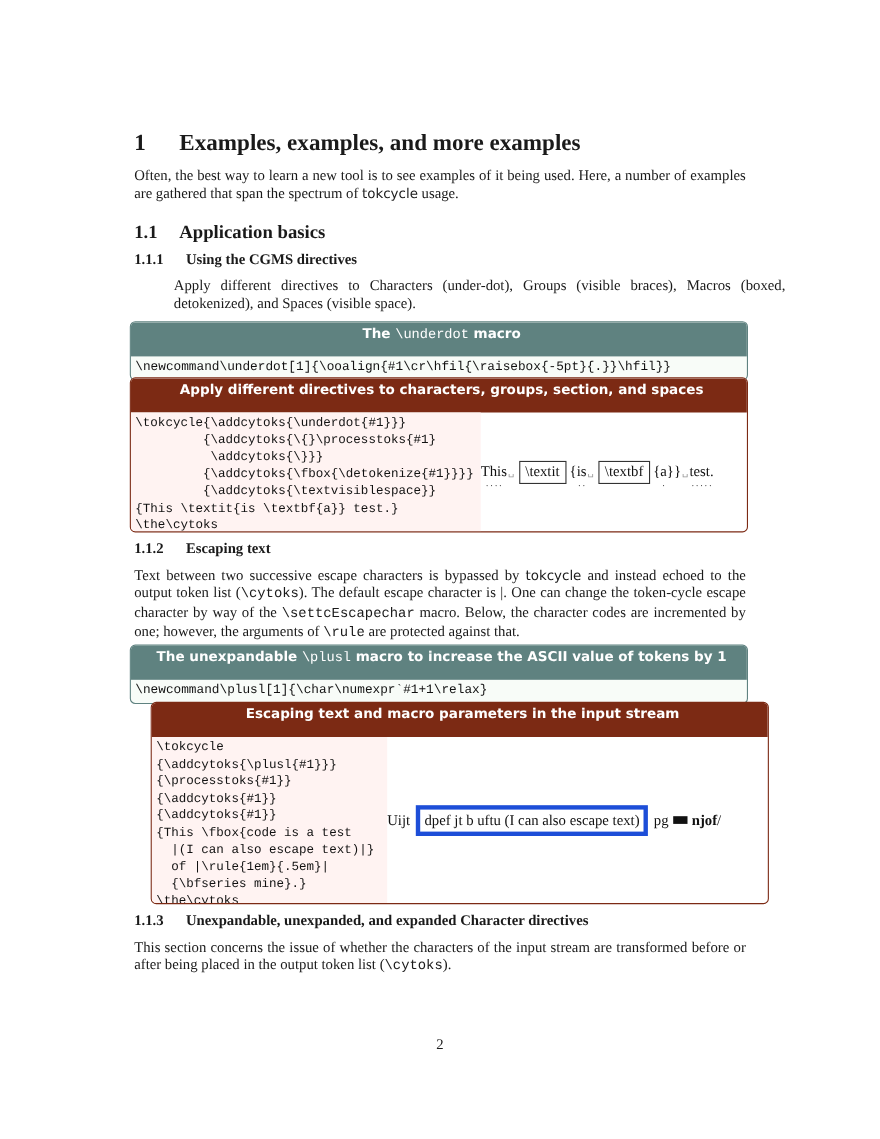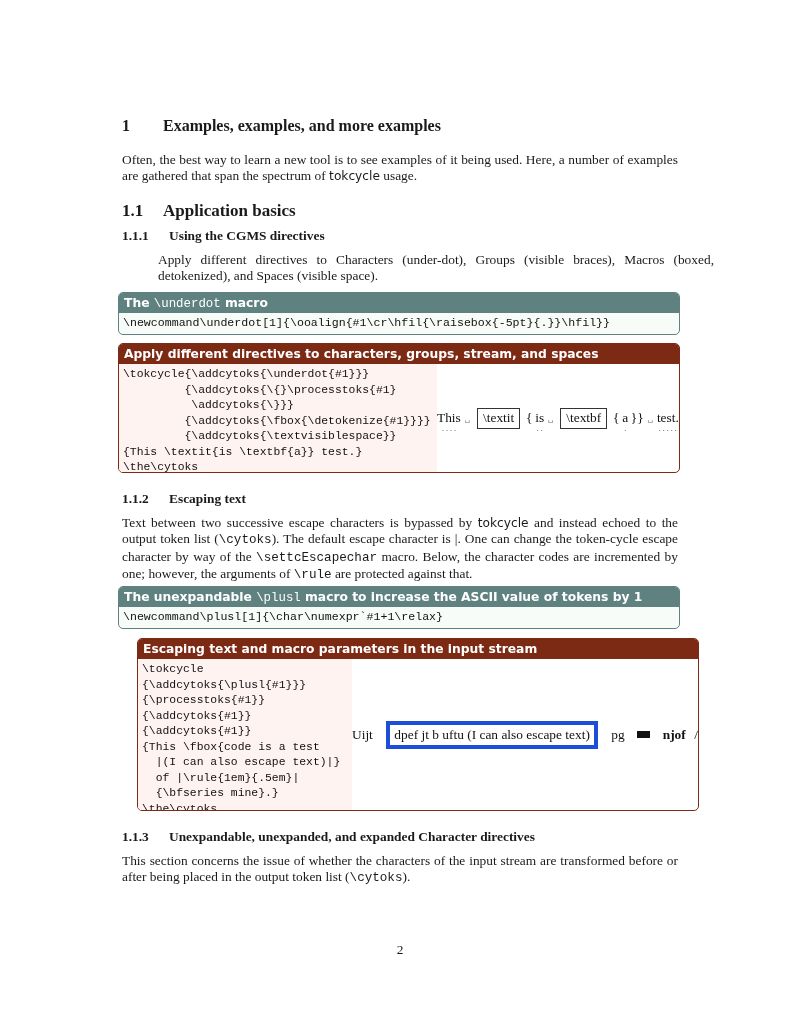--- a/index.html
+++ b/index.html
@@ -5,21 +5,21 @@
     html, body { margin: 0; padding: 0; background: #ffffff; }
     body {
       width: 800px; height: 1035px; position: relative; overflow: hidden;
       font-family: "DejaVu Serif", "Liberation Serif", serif;
       color: #1a1a1a;
     }
     .page { position: absolute; left: 122px; top: 0; width: 556px; }
 
     h1.sec {
       position: absolute; left: 0; top: 117px; margin: 0;
-      font-family: "Liberation Serif", serif; font-weight: bold; font-size: 16px;
+      font-family: "Liberation Serif", serif; font-weight: bold; font-size: 21px;
       white-space: nowrap;
     }
     h1.sec .num { display: inline-block; width: 41px; }
     h2.subsec {
       position: absolute; left: 0; top: 201px; margin: 0;
       font-family: "Liberation Serif", serif; font-weight: bold; font-size: 17px;
       white-space: nowrap;
     }
     h2.subsec .num { display: inline-block; width: 41px; }
     h3.subsub {
@@ -37,40 +37,41 @@
     p.body .tt { font-family: "Liberation Mono", monospace; font-size: 12.6px; }
     p.body .sf { font-family: "DejaVu Sans", sans-serif; font-size: 12.2px; }
 
     
     .tbox {
       position: absolute; left: -4px; width: 562px;
       border-radius: 5px; overflow: hidden; box-sizing: border-box;
     }
     .tbox .title {
       color: #ffffff; font-family: "DejaVu Sans", sans-serif; font-weight: bold;
-      font-size: 12.3px; height: 20px; line-height: 20px; padding-left: 5px;
+      font-size: 12.3px; height: 31px; line-height: 20px; padding-left: 5px;
       white-space: nowrap;
+      text-align: center;
     }
     .tbox .title .tt { font-family: "Liberation Mono", monospace; font-weight: normal; font-size: 12.4px; }
     .tbox.gray { border: 1.3px solid #5f8280; background: #f8fcf8; }
     .tbox.gray .title { background: #5f8280; }
     .tbox.gray .content {
       font-family: "Liberation Mono", monospace; font-size: 11.6px; padding: 2px 4px 4px 4px;
       white-space: pre; line-height: 15px; color: #111;
     }
     .tbox.red { border: 1.3px solid #7c2a14; background: #ffffff; }
     .tbox.red .title { background: #7c2a14; }
     .tbox.red .split { display: flex; position: relative; }
     .tbox.red .code {
       background: #fff3f2; font-family: "Liberation Mono", monospace; font-size: 11.4px;
       line-height: 15.5px; padding: 3px 4px 4px 4px; white-space: pre; color: #111;
       box-sizing: border-box;
     }
     .tbox.red .out {
-      flex: 1; display: flex; align-items: center; justify-content: space-between;
+      flex: 1; display: flex; align-items: center; justify-content: flex-start;
       font-family: "Liberation Serif", serif; font-size: 13.4px; color: #111;
       white-space: nowrap;
     }
 
     
     .ud { position: relative; display: inline-block; }
     .ud .dots {
       position: absolute; left: 0; right: 0; top: 15px; font-size: 8px; line-height: 8px;
       letter-spacing: 0px; text-align: center; color: #222;
     }
@@ -110,21 +111,21 @@
   </h3>
 
   <p class="body" style="top:252px;margin-left:36px;">Apply different directives to Characters (under-dot), Groups (visible braces), Macros (boxed, detokenized), and Spaces (visible space).</p>
 
   <div class="tbox gray" style="top:292px;">
     <div class="title"><span>The </span><span class="tt">\underdot</span><span> macro</span></div>
     <div class="content">\newcommand\underdot[1]{\ooalign{#1\cr\hfil{\raisebox{-5pt}{.}}\hfil}}</div>
   </div>
 
   <div class="tbox red" style="top:343px;">
-    <div class="title">Apply different directives to characters, groups, stream, and spaces</div>
+    <div class="title">Apply different directives to characters, groups, section, and spaces</div>
     <div class="split">
       <div class="code" style="width:318px; height:108px;">\tokcycle{\addcytoks{\underdot{#1}}}
          {\addcytoks{\{}\processtoks{#1}
           \addcytoks{\}}}
          {\addcytoks{\fbox{\detokenize{#1}}}}
          {\addcytoks{\textvisiblespace}}
 {This \textit{is \textbf{a}} test.}
 \the\cytoks</div>
       <div class="out">
         <span class="ud"><span>This</span><span class="dots">. . . .</span></span>

